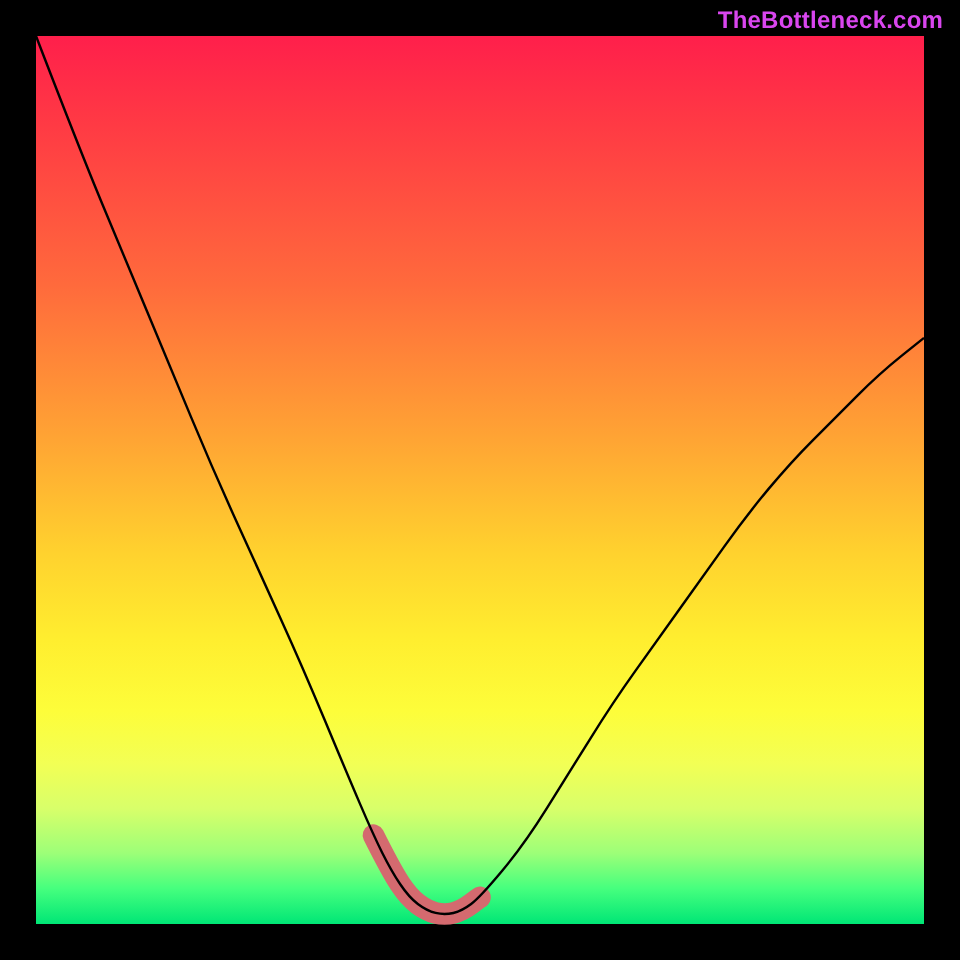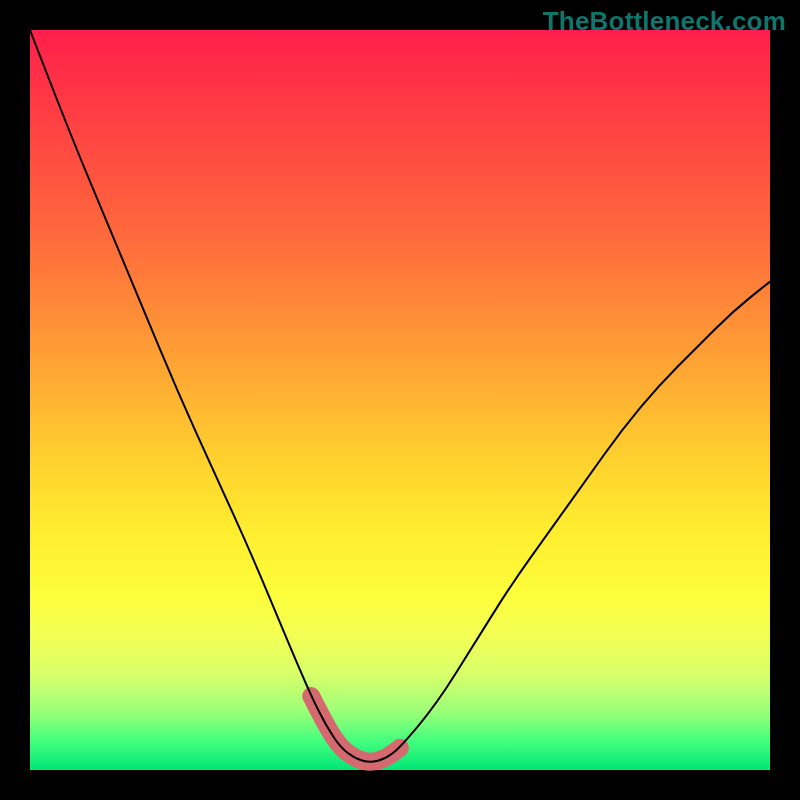--- a/index.html
+++ b/index.html
@@ -36,22 +36,22 @@
       #d8ff6a 87%,
       #9dff78 92%,
       #46ff7e 96%,
       #00e676 100%
     );
   }
   .watermark {
     position: absolute;
     top: 6px;
     right: 14px;
-    color: #0f766e;
-    font-size: 26px;
+    color: #d946ef;
+    font-size: 20px;
     font-weight: 600;
     letter-spacing: 0.2px;
     user-select: none;
   }
   svg.curve-layer {
     position: absolute;
     left: 0; top: 0;
     width: 100%;
     height: 100%;
     overflow: visible;

